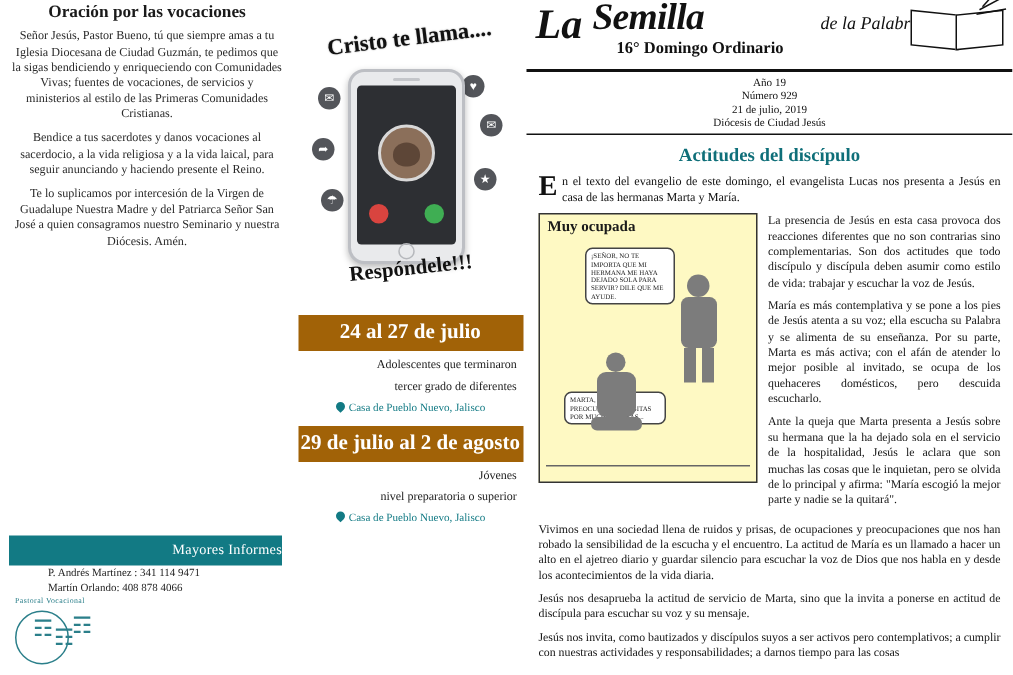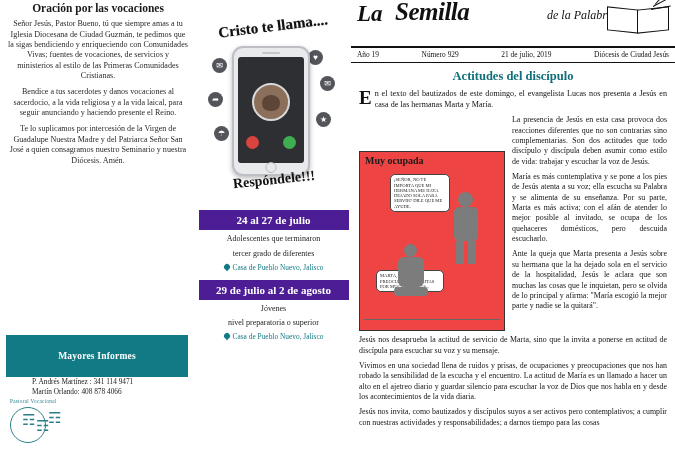--- a/index.html
+++ b/index.html
@@ -9,22 +9,22 @@
 
   
   .left{position:absolute;left:0;top:0;width:196px;height:450px;
         background:#ffffff;border-right:1px solid #cfcfcf;}
   .left-inner{padding:2px 8px 0 8px;text-align:center;}
   .prayer-title{font-weight:bold;font-size:11.5px;line-height:1.15;color:#1a1a1a;margin:0 0 4px 0;}
   .prayer-body{font-size:8.1px;line-height:1.28;color:#2a2a2a;}
   .prayer-body p{margin:0 0 6px 0;}
 
   .info-box{position:absolute;left:6px;bottom:52px;width:182px;}
-  .info-head{background:#127a84;color:#fff;font-weight:bold;font-size:9.5px;
-             text-align:center;padding:16px 0;letter-spacing:.2px;}
+  .info-head{background:#127a84;color:#fff;font-weight:normal;font-size:9.5px;
+             text-align:right;padding:5px 0;letter-spacing:.2px;}
   .info-list{font-size:7.3px;line-height:1.45;padding:0 4px 0 26px;color:#222;}
 
   .logo-area{position:absolute;left:10px;bottom:2px;width:120px;height:50px;}
   .logo-txt{font-size:5.2px;color:#2b7f8a;letter-spacing:.3px;}
   .logo-mark{position:relative;width:56px;height:40px;margin-top:1px;}
   .logo-mark .circ{position:absolute;left:0;top:2px;width:34px;height:34px;border:1.6px solid #2b7f8a;border-radius:50%;}
   .logo-mark .fig{position:absolute;color:#2b7f8a;font-size:15px;line-height:1;}
 
   
   .mid{position:absolute;left:196px;top:0;width:155px;height:450px;background:#ffffff;}
@@ -51,57 +51,57 @@
   .phone .cbtn.green{right:2px;background:#3fae53;}
   .phone .home{position:absolute;left:50%;bottom:1px;transform:translateX(-50%);
          width:9px;height:9px;border:1px solid #b6b8bc;border-radius:50%;}
   .phone .spk{position:absolute;left:50%;top:4px;transform:translateX(-50%);
          width:18px;height:2px;background:#c4c6ca;border-radius:2px;}
 
   .orbit{position:absolute;width:15px;height:15px;border-radius:50%;
          background:#53555a;color:#fff;font-size:8px;line-height:15px;text-align:center;}
 
   .ev{width:150px;margin:0 auto 8px auto;text-align:center;}
-  .ev .date{background:#4c1d95;color:#fff;font-weight:bold;font-size:11px;padding:4px 0;}
-  .ev .d1{font-size:8px;line-height:1.35;padding:4px 4px 0 4px;color:#1d1d1d;}
+  .ev .date{background:#a16207;color:#fff;font-weight:bold;font-size:14px;padding:4px 0;}
+  .ev .d1{font-size:8px;line-height:1.35;padding:4px 4px 0 4px;color:#1d1d1d;text-align:right;}
   .ev .loc{font-size:7.4px;color:#127a84;padding:3px 0 0 0;}
   .pin{display:inline-block;width:6px;height:6px;border-radius:50% 50% 50% 0;
        transform:rotate(-45deg);background:#127a84;margin-right:3px;}
 
   
   .right{position:absolute;left:351px;top:0;width:324px;height:450px;background:#fff;}
   .masthead{position:relative;height:46px;border-bottom:2px solid #111;}
   .mh-la{position:absolute;left:6px;top:1px;font-family:"Liberation Serif",serif;
-          font-style:italic;font-weight:bold;font-size:23px;color:#111;}
+          font-style:italic;font-weight:bold;font-size:28px;color:#111;}
   .mh-sem{position:absolute;left:44px;top:-2px;font-style:italic;font-weight:bold;
           font-size:25px;color:#111;letter-spacing:-.5px;}
   .mh-de{position:absolute;left:196px;top:8px;font-style:italic;font-size:12px;color:#111;}
   .mh-sub{position:absolute;left:60px;top:26px;font-weight:bold;font-size:11px;color:#111;}
   .book{position:absolute;right:4px;top:2px;width:64px;height:34px;}
   .book .pg{position:absolute;top:6px;width:30px;height:22px;background:#fff;border:1.4px solid #111;}
   .book .pg.l{left:0;transform:skewY(6deg);}
   .book .pg.r{left:30px;transform:skewY(-6deg);}
   .book .ray{position:absolute;height:1px;background:#111;transform-origin:left center;}
 
   .mh-line{display:flex;justify-content:space-between;align-items:center;
-           font-size:7.4px;padding:2px 6px 3px 6px;border-bottom:1.6px solid #111;color:#111;}
+           font-size:7.4px;padding:2px 6px 3px 6px;border-bottom:1.6px solid #111;color:#111;flex-direction:column;}
 
   .sec-title{text-align:center;font-weight:bold;font-size:12.5px;color:#0f6f79;
              padding:6px 0 5px 0;}
 
   .lead{font-size:8.1px;line-height:1.32;padding:0 8px 5px 8px;text-align:justify;}
   .lead .drop{float:left;font-size:19px;font-weight:bold;line-height:15px;
               padding:1px 3px 0 0;color:#111;}
 
   .cols{display:flex;gap:7px;padding:0 8px;}
   .colA{width:146px;}
   .colB{width:155px;}
   .para{font-size:7.9px;line-height:1.31;text-align:justify;margin:0 0 5px 0;color:#141414;}
 
-  .cartoon{border:1.2px solid #333;width:144px;height:178px;position:relative;background:#ef4444;margin-top:36px;}
+  .cartoon{border:1.2px solid #333;width:144px;height:178px;position:relative;background:#fef9c3;}
   .cartoon .ctitle{font-weight:bold;font-size:10px;color:#1a1a1a;padding:3px 0 0 5px;}
   .bubble{position:absolute;background:#fff;border:1px solid #444;border-radius:5px;
           font-size:4.6px;line-height:1.15;padding:2px 3px;color:#222;}
   .bubble.b1{left:30px;top:22px;width:52px;}
   .bubble.b2{left:16px;top:118px;width:60px;}
   .sil{position:absolute;background:#7c7c7c;}
   .cart-figA{position:absolute;left:86px;top:40px;width:40px;height:72px;}
   .cart-figB{position:absolute;left:30px;top:92px;width:46px;height:62px;}
   .floor{position:absolute;left:4px;right:4px;bottom:10px;height:1px;background:#666;}
 </style>
@@ -183,40 +183,41 @@
       </div>
     </div>
   </div>
 
   <div class="right">
 
     <div class="masthead">
       <div class="mh-la">La</div>
       <div class="mh-sem">Semilla</div>
       <div class="mh-de">de la Palabra</div>
+      <div class="mh-sub">16° Domingo Ordinario</div>
       <div class="book">
         <div class="pg l"></div>
         <div class="pg r"></div>
         <div class="ray" style="left:46px;top:4px;width:18px;transform:rotate(-28deg);"></div>
         <div class="ray" style="left:48px;top:2px;width:16px;transform:rotate(-48deg);"></div>
         <div class="ray" style="left:44px;top:7px;width:20px;transform:rotate(-10deg);"></div>
       </div>
     </div>
 
     <div class="mh-line">
       <span>Año  19</span>
       <span>Número 929</span>
       <span>21 de julio, 2019</span>
       <span>Diócesis de Ciudad Jesús</span>
     </div>
 
     <div class="sec-title">Actitudes del discípulo</div>
 
     <div class="lead">
-      <span class="drop">E</span><span>n el texto del bautizados de este domingo, el evangelista Lucas nos presenta a Jesús en casa de las hermanas Marta y María.</span>
+      <span class="drop">E</span><span>n el texto del evangelio de este domingo, el evangelista Lucas nos presenta a Jesús en casa de las hermanas Marta y María.</span>
     </div>
 
     <div class="cols">
       <div class="colA">
         <div class="cartoon">
           <div class="ctitle">Muy ocupada</div>
           <div class="bubble b1">¡SEÑOR, NO TE IMPORTA QUE MI HERMANA ME HAYA DEJADO SOLA PARA SERVIR? DILE QUE ME AYUDE.</div>
           <div class="bubble b2">MARTA, MARTA, TE PREOCUPAS Y TE AGITAS POR MUCHAS COSAS...</div>
           <div class="cart-figA">
             <div class="sil" style="left:12px;top:0;width:15px;height:15px;border-radius:50%;"></div>
@@ -234,19 +235,19 @@
       </div>
 
       <div class="colB">
         <p class="para">La presencia de Jesús en esta casa provoca dos reacciones diferentes que no son contrarias sino complementarias. Son dos actitudes que todo discípulo y discípula deben asumir como estilo de vida: trabajar y escuchar la voz de Jesús.</p>
         <p class="para">María es más contemplativa y se pone a los pies de Jesús atenta a su voz; ella escucha su Palabra y se alimenta de su enseñanza. Por su parte, Marta es más activa; con el afán de atender lo mejor posible al invitado, se ocupa de los quehaceres domésticos, pero descuida escucharlo.</p>
         <p class="para">Ante la queja que Marta presenta a Jesús sobre su hermana que la ha dejado sola en el servicio de la hospitalidad, Jesús le aclara que son muchas las cosas que le inquietan, pero se olvida de lo principal y afirma: "María escogió la mejor parte y nadie se la quitará".</p>
       </div>
     </div>
 
     <div style="padding:4px 8px 0 8px;">
+      <p class="para">Vivimos en una sociedad llena de ruidos y prisas, de ocupaciones y preocupaciones que nos han robado la sensibilidad de la escucha y el encuentro. La actitud de María es un llamado a hacer un alto en el ajetreo diario y guardar silencio para escuchar la voz de Dios que nos habla en y desde los acontecimientos de la vida diaria.</p>
       <p class="para">Jesús nos desaprueba la actitud de servicio de Marta, sino que la invita a ponerse en actitud de discípula para escuchar su voz y su mensaje.</p>
-      <p class="para">Vivimos en una sociedad llena de ruidos y prisas, de ocupaciones y preocupaciones que nos han robado la sensibilidad de la escucha y el encuentro. La actitud de María es un llamado a hacer un alto en el ajetreo diario y guardar silencio para escuchar la voz de Dios que nos habla en y desde los acontecimientos de la vida diaria.</p>
       <p class="para">Jesús nos invita, como bautizados y discípulos suyos a ser activos pero contemplativos; a cumplir con nuestras actividades y responsabilidades; a darnos tiempo para las cosas</p>
     </div>
 
   </div>
 </div>
 
 </body></html>

